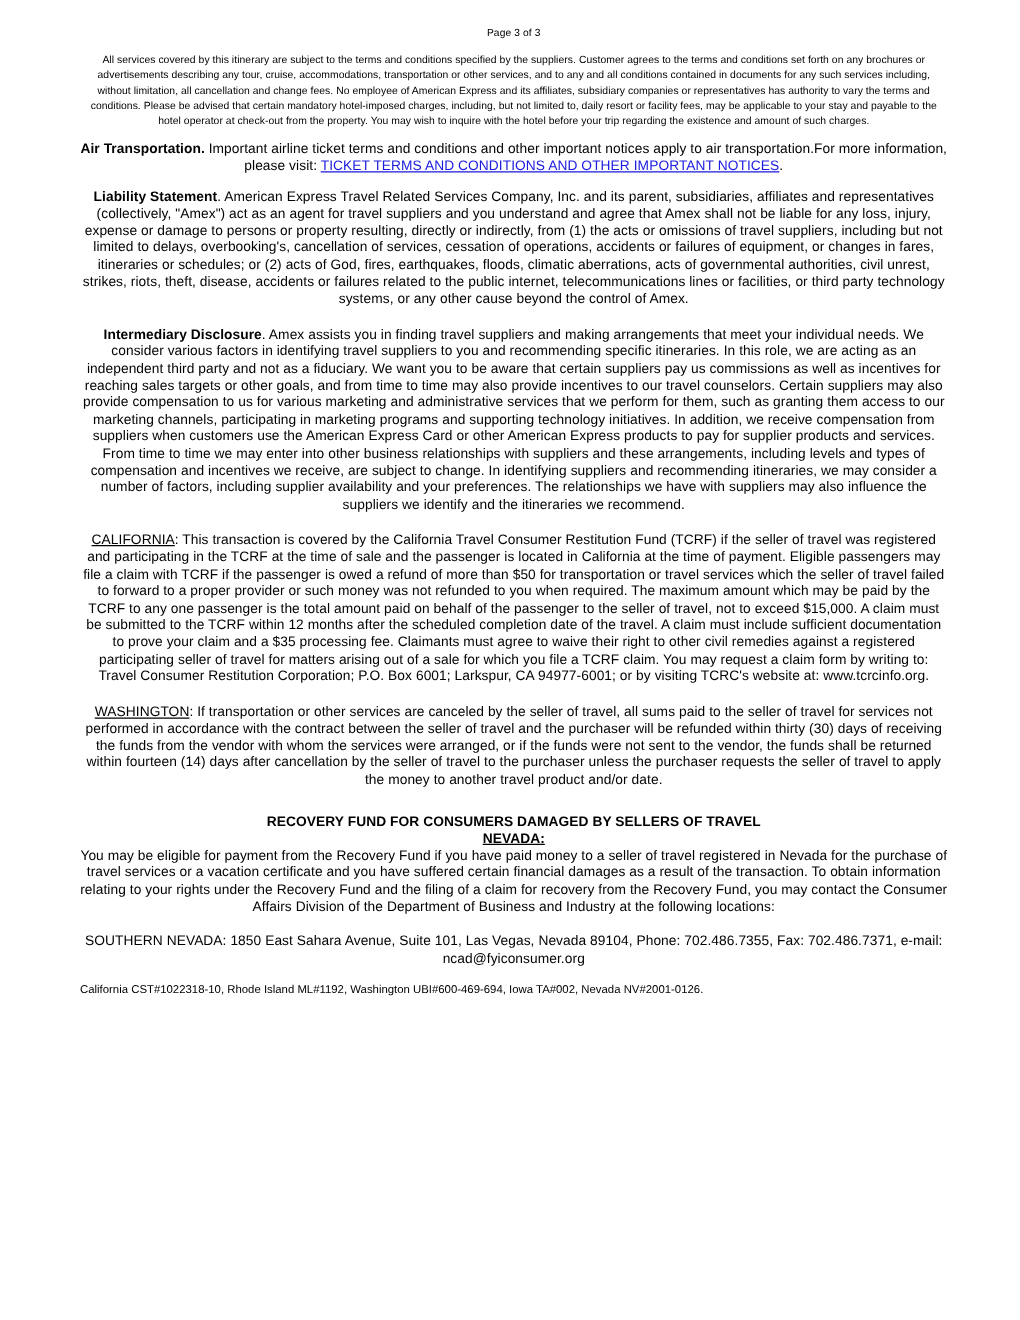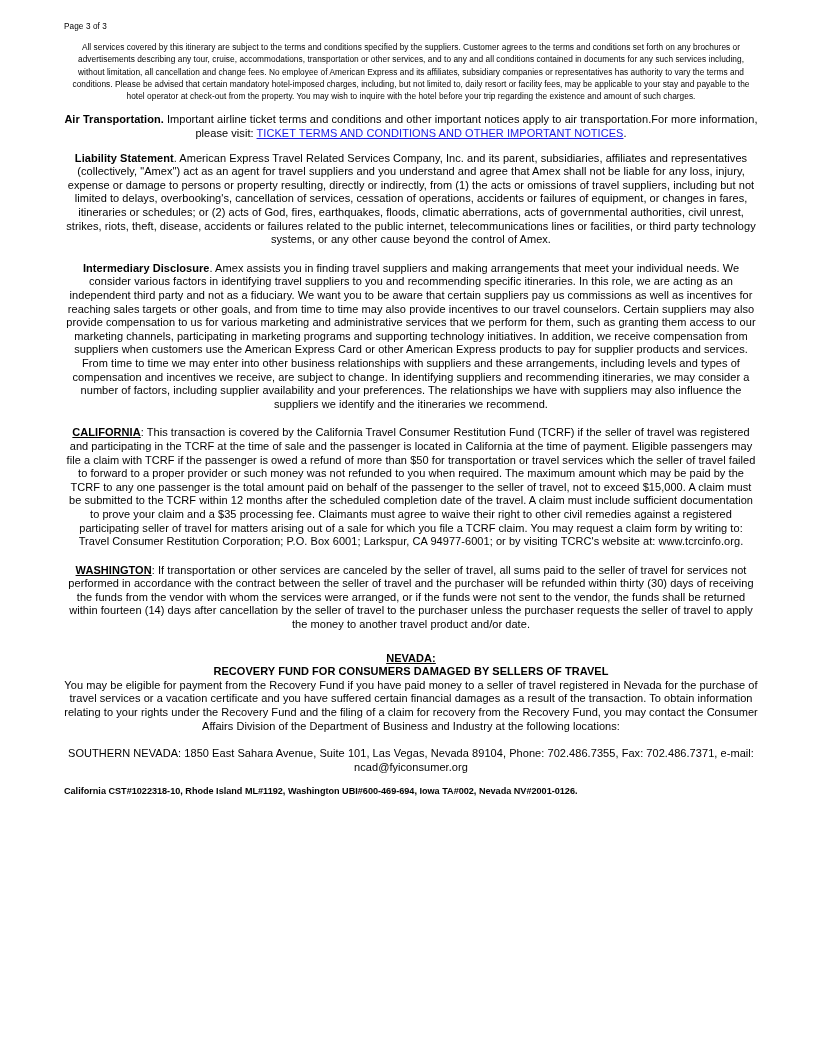--- a/index.html
+++ b/index.html
@@ -16,21 +16,21 @@
     overflow: hidden;
   }
   .page {
     width: 816px;
     height: 1056px;
     box-sizing: border-box;
     padding: 22px 58px 0 64px;
     position: relative;
   }
   .page-num {
-    text-align: left;
+    text-align: center;
     font-size: 8.2px;
     color: #000;
     margin-bottom: 10px;
     padding-right: 0px;
     letter-spacing: 0.1px;
   }
   .para {
     font-size: 8.3px;
     line-height: 12.3px;
     text-align: center;
@@ -42,31 +42,30 @@
   }
   .para.big {
     font-size: 11px;
     line-height: 13.6px;
   }
   .bold {
     font-weight: bold;
   }
   .underline {
     text-decoration: underline;
-    font-weight: bold;
   }
   .link {
     color: #1a1ae0;
     text-decoration: underline;
   }
   .spacer-sm { height: 4px; }
   .spacer-md { height: 9px; }
   .footer-line {
     font-size: 9.1px;
-    font-weight: bold;
+    font-weight: normal;
     line-height: 13px;
   }
   .blk { display: block; }
 </style>
 </head>
 <body>
 
 <div class="page">
 
   <div class="page-num">Page 3 of 3</div>
@@ -95,22 +94,22 @@
 
   <div class="spacer-sm"></div>
 
   <div class="para big">
     <span class="underline">WASHINGTON</span><span>:  If transportation or other services are canceled by the seller of travel, all sums paid to the seller of travel for services not performed in accordance with the contract between the seller of travel and the purchaser will be refunded within thirty (30) days of receiving the funds from the vendor with whom the services were arranged, or if the funds were not sent to the vendor, the funds shall be returned within fourteen (14) days after cancellation by the seller of travel to the purchaser unless the purchaser requests the seller of travel to apply the money to another travel product and/or date.</span>
   </div>
 
   <div class="spacer-md"></div>
 
   <div class="para big tight">
+    <span class="bold blk">RECOVERY FUND FOR CONSUMERS DAMAGED BY SELLERS OF TRAVEL</span>
     <span class="bold underline blk">NEVADA:</span>
-    <span class="bold blk">RECOVERY FUND FOR CONSUMERS DAMAGED BY SELLERS OF TRAVEL</span>
     <span class="blk">You may be eligible for payment from the Recovery Fund if you have paid money to a seller of travel registered in Nevada for the purchase of travel services or a vacation certificate and you have suffered certain financial damages as a result of the transaction. To obtain information relating to your rights under the Recovery Fund and the filing of a claim for recovery from the Recovery Fund, you may contact the Consumer Affairs Division of the Department of Business and Industry at the following locations:</span>
   </div>
 
   <div class="spacer-sm"></div>
 
   <div class="para big">SOUTHERN NEVADA: 1850 East Sahara Avenue, Suite 101, Las Vegas, Nevada 89104, Phone: 702.486.7355, Fax: 702.486.7371, e-mail: ncad@fyiconsumer.org</div>
 
 
   <div class="footer-line">California CST#1022318-10, Rhode Island ML#1192, Washington UBI#600-469-694, Iowa TA#002, Nevada NV#2001-0126.</div>
 

